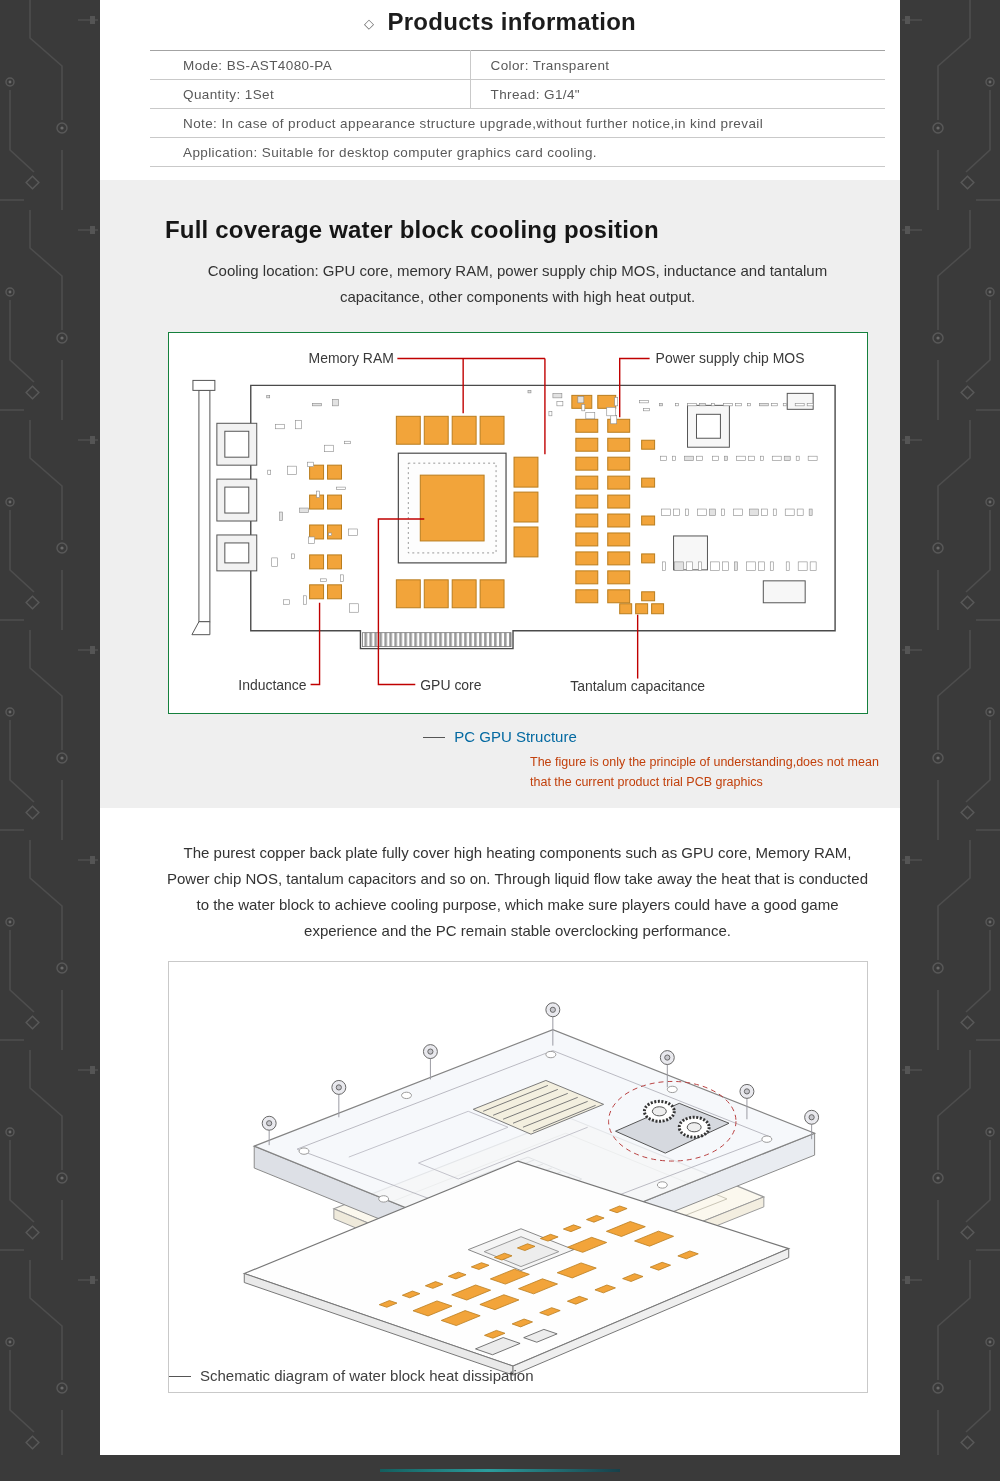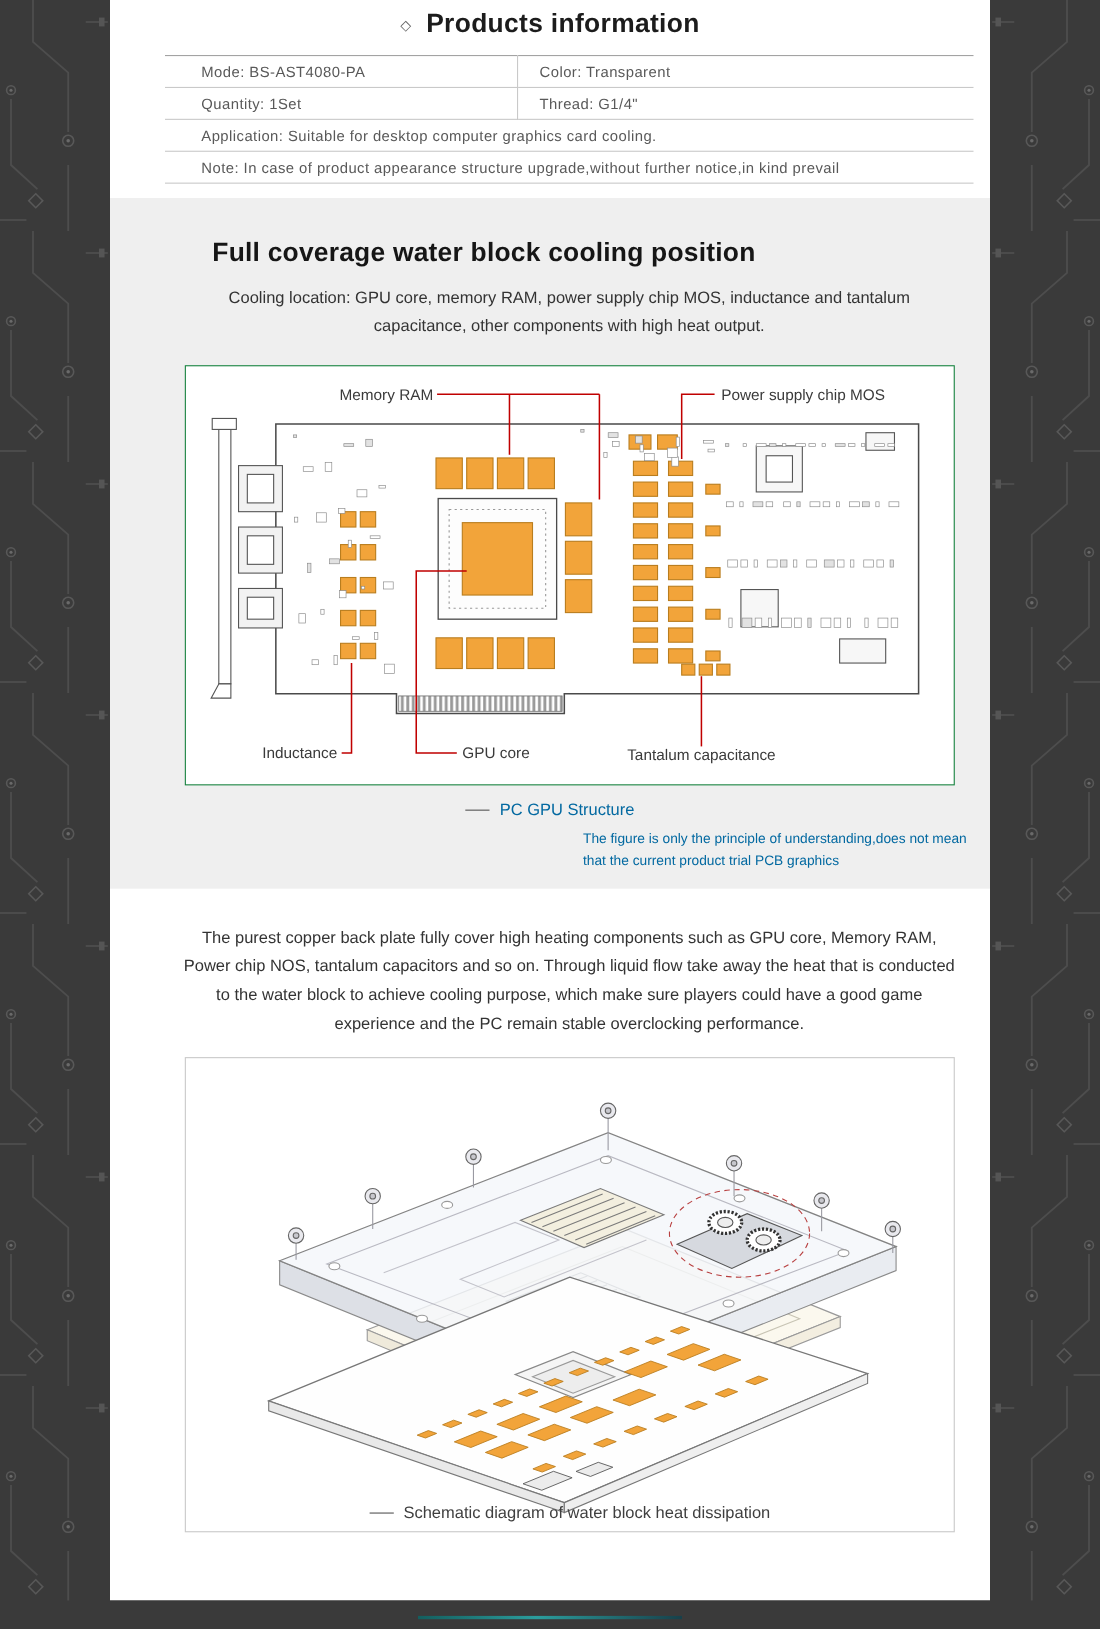--- a/index.html
+++ b/index.html
@@ -11,31 +11,31 @@
   .content{position:absolute;left:100px;top:0;width:800px;height:1455px;background:#ffffff;overflow:hidden;}
   .prod-header{height:43px;padding-top:8px;text-align:center;}
   .prod-header .diamond{font-size:13px;color:#666;margin-right:9px;vertical-align:2px;}
   .prod-header h1{display:inline;font-size:24px;font-weight:700;color:#1c1c1c;letter-spacing:0.3px;}
   table.spec-table{margin:7px 0 0 50px;width:735px;border-collapse:collapse;border-top:1px solid #a3a3a3;}
   table.spec-table td{height:29px;font-size:13.5px;color:#595959;letter-spacing:0.4px;border-bottom:1px solid #c9c9c9;padding:0 0 0 33px;vertical-align:middle;}
   table.spec-table td.col-left{width:320px;}
   table.spec-table tr.split td.col-left{border-right:1px solid #c9c9c9;}
   table.spec-table td.col-right{padding-left:20px;margin-top:46px;}
   .section-cooling{margin-top:13px;background:#efefef;padding:34px 0 16px 0;}
-  h2.sec-heading{margin-left:93px;font-size:24px;font-weight:600;color:#161616;line-height:32px;letter-spacing:0.2px;}
+  h2.sec-heading{margin-left:65px;font-size:24px;font-weight:600;color:#161616;line-height:32px;letter-spacing:0.2px;}
   p.sec-body{margin:12px 0 0 65px;width:705px;font-size:15px;line-height:26px;color:#333;text-align:center;}
   .diagram-box{margin:22px 0 0 68px;width:700px;height:382px;background:#fff;border:1px solid #15803d;}
   .diagram-box svg{display:block;width:698px;height:380px;}
   .caption{margin-top:12px;text-align:center;font-size:15px;color:#0369a1;line-height:21px;}
   .caption .dash{display:inline-block;width:22px;height:1px;background:#555;vertical-align:4px;margin-right:9px;}
-  .note{margin:6px 0 0 430px;width:380px;font-size:12.5px;line-height:19.5px;color:#0369a1;}
+  .note{margin:6px 0 0 430px;width:380px;font-size:12.5px;line-height:19.5px;color:#c2410c;}
   .section-radiation{padding-top:20px;background:#fff;}
   .diagram-box2{position:relative;margin:17px 0 0 68px;width:700px;height:432px;background:#fff;border:1px solid #c9c9c9;}
   .diagram-box2 svg{display:block;width:698px;height:428px;}
-  .caption2{position:absolute;left:0;right:0;bottom:8px;text-align:center;font-size:15px;color:#3f3f3f;}
+  .caption2{position:absolute;left:0;right:0;bottom:8px;text-align:left;font-size:15px;color:#3f3f3f;}
   .caption2 .dash{display:inline-block;width:22px;height:1px;background:#555;vertical-align:4px;margin-right:9px;}
   .bottom-strip{position:absolute;left:0;top:1455px;width:1000px;height:26px;background:#3a3a3a;}
   .teal-line{position:absolute;left:380px;top:14px;width:240px;height:3px;background:linear-gradient(90deg,#135e5e,#2b9d9d 45%,#17404a);}
   svg text{font-family:"Liberation Sans",sans-serif;}
 </style>
 </head>
 <body>
 
 <svg class="side left" viewBox="0 0 100 1481" preserveAspectRatio="none">
   <defs>
@@ -96,24 +96,24 @@
     <tbody>
       <tr class="split">
         <td class="col-left">Mode: BS-AST4080-PA</td>
         <td class="col-right">Color: Transparent</td>
       </tr>
       <tr class="split">
         <td class="col-left">Quantity: 1Set</td>
         <td class="col-right">Thread: G1/4"</td>
       </tr>
       <tr>
-        <td colspan="2">Application: Suitable for desktop computer graphics card cooling.</td>
+        <td colspan="2">Note: In case of product appearance structure upgrade,without further notice,in kind prevail</td>
       </tr>
       <tr>
-        <td colspan="2">Note: In case of product appearance structure upgrade,without further notice,in kind prevail</td>
+        <td colspan="2">Application: Suitable for desktop computer graphics card cooling.</td>
       </tr>
     </tbody>
   </table>
 
   <section class="section-cooling">
     <h2 class="sec-heading">Full coverage water block cooling position</h2>
     <p class="sec-body">Cooling location: GPU core, memory RAM, power supply chip MOS, inductance and tantalum capacitance, other components with high heat output.</p>
 
     <div class="diagram-box">
       <svg viewBox="0 0 700 380">

